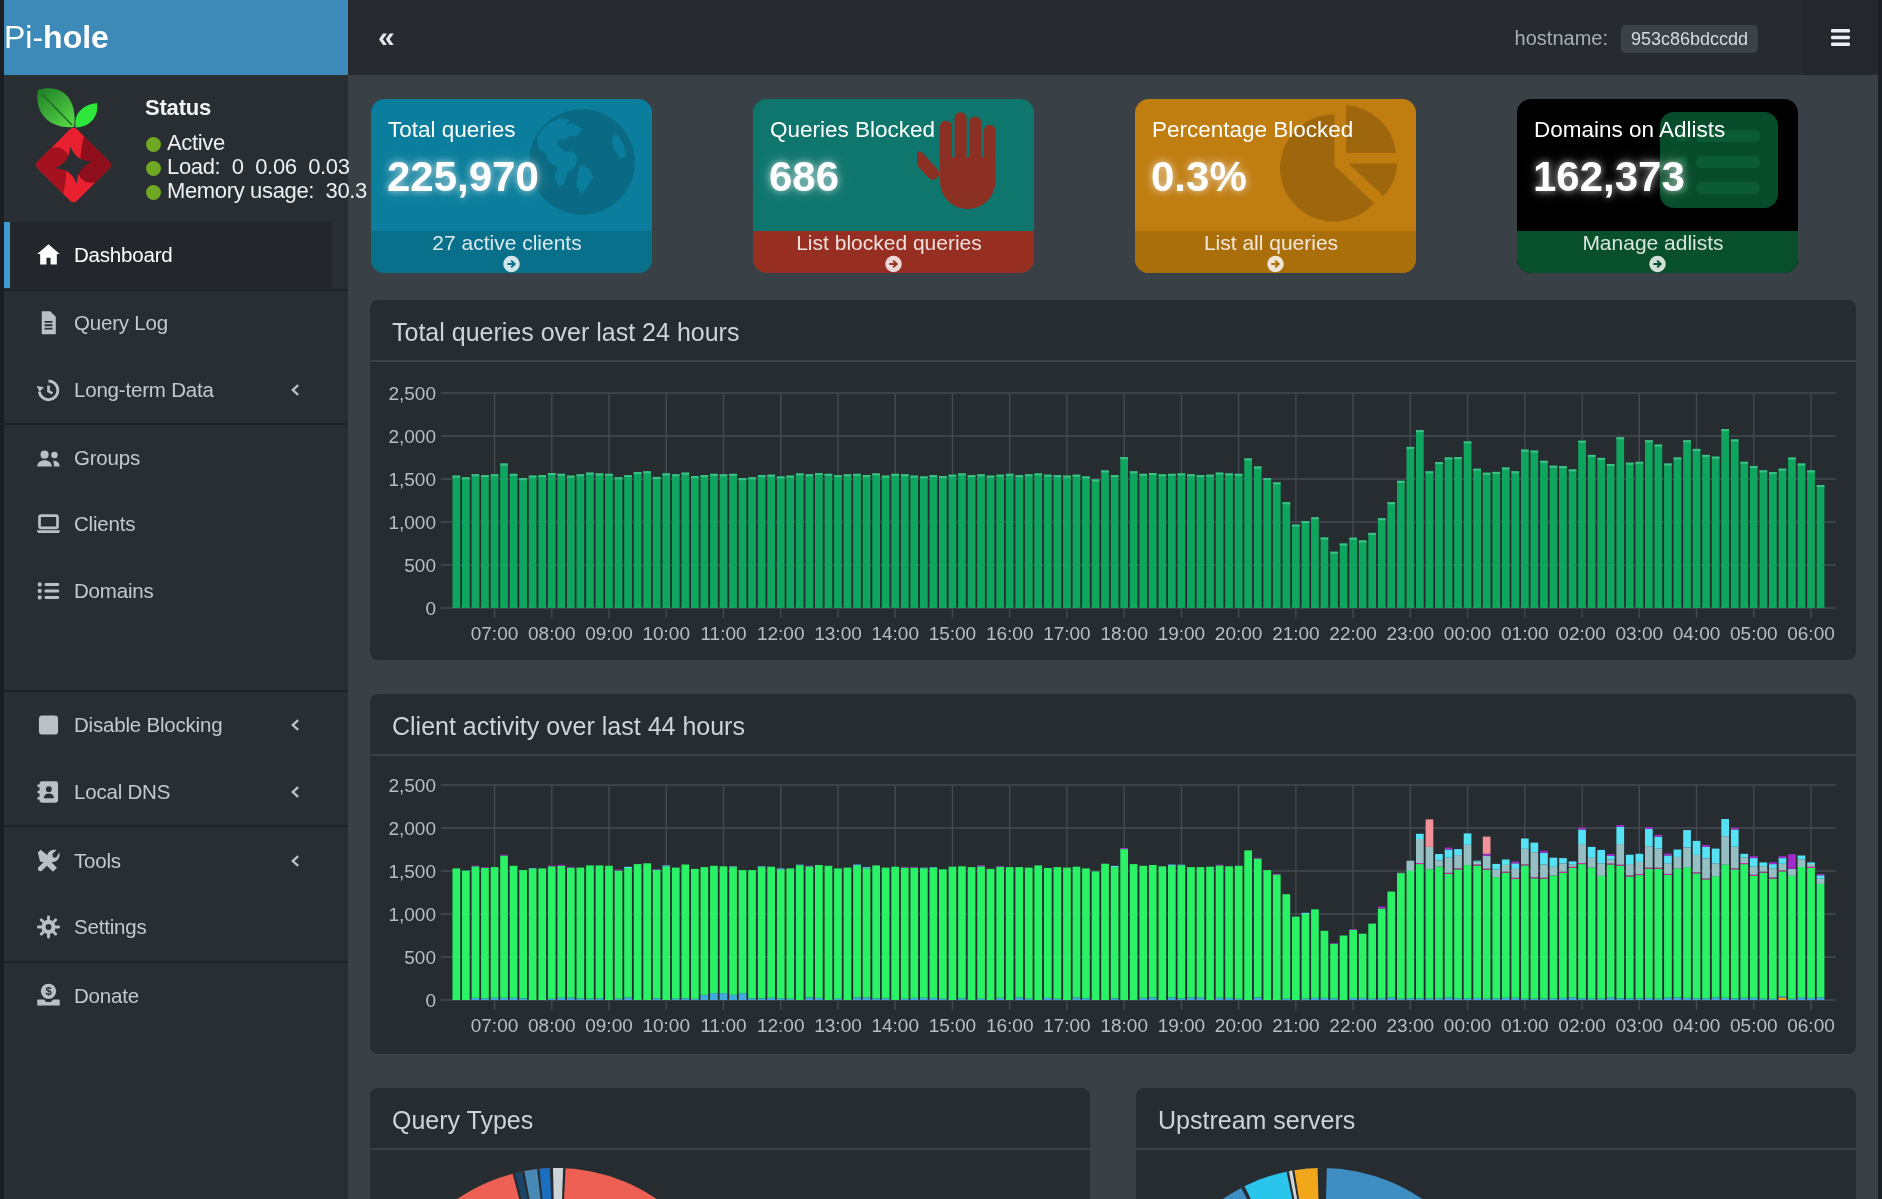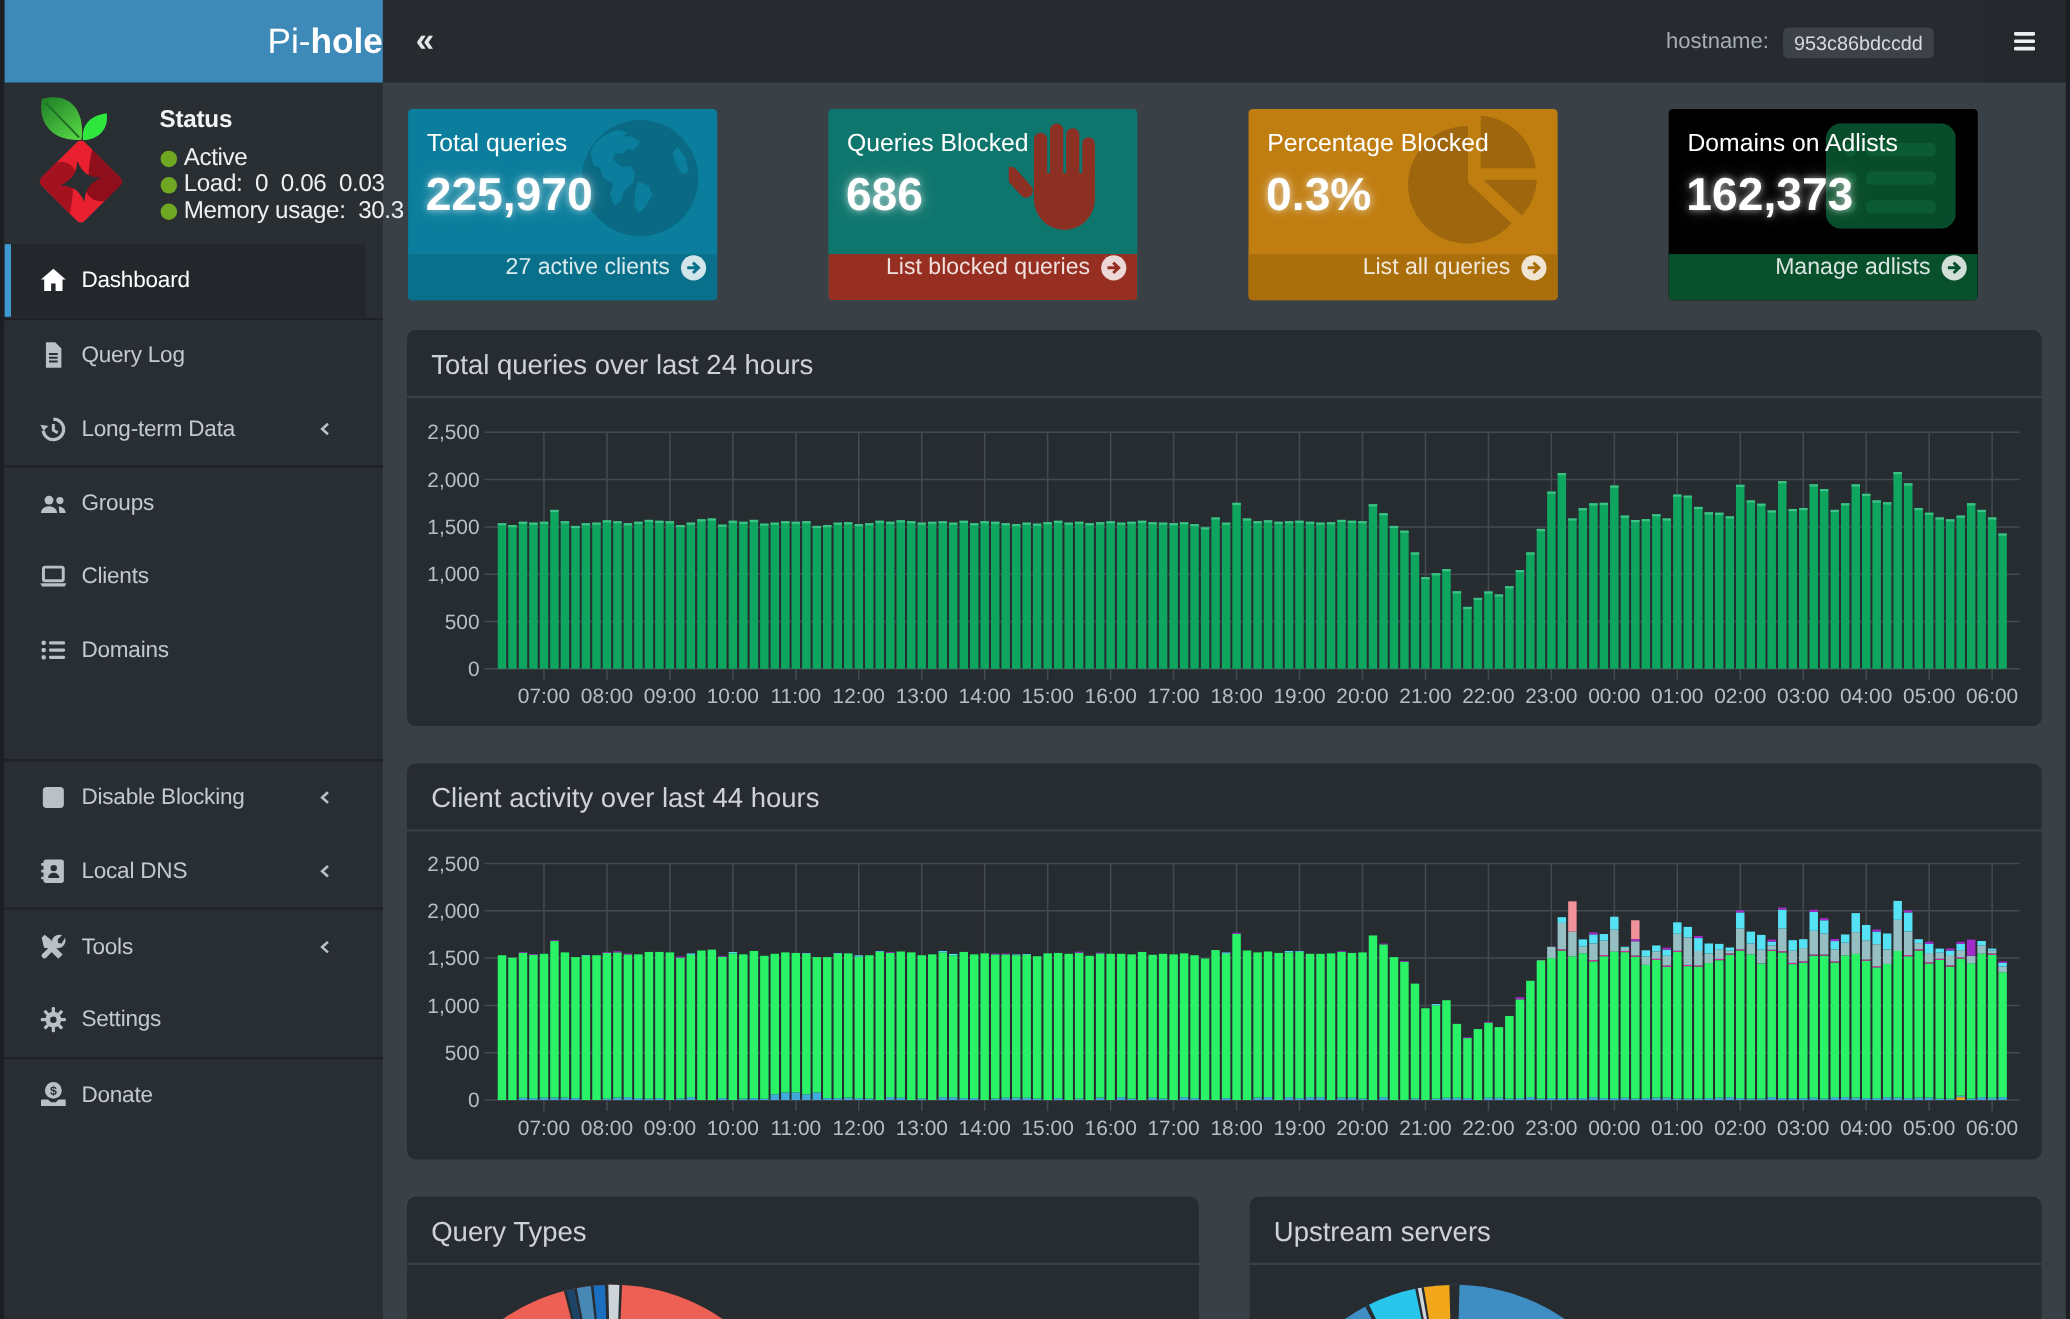--- a/index.html
+++ b/index.html
@@ -2,37 +2,37 @@
 <html><head><meta charset="utf-8">
 <style>
 * { margin:0; padding:0; box-sizing:border-box; }
 html,body { width:1882px; height:1199px; overflow:hidden; background:#394046;
   font-family:"Liberation Sans", sans-serif; }
 .abs { position:absolute; }
 #sidebar { position:absolute; left:4px; top:0; width:344px; height:1199px; background:#292e33; }
 #lstrip { position:absolute; left:0; top:0; width:4px; height:1199px; background:#1b1e22; z-index:50; }
 #rstrip { position:absolute; left:1878px; top:0; width:4px; height:1199px; background:#1b1e22; z-index:50; }
 #logo { position:absolute; left:4px; top:0; width:344px; height:75px; background:#3d89b7;
-  color:#fff; font-size:32px; text-align:right; line-height:75px; }
+  color:#fff; font-size:32px; text-align:left; line-height:75px; }
 #navbar { position:absolute; left:348px; top:0; width:1530px; height:75px; background:#272b2f; }
 #burger { position:absolute; left:1803px; top:0; width:75px; height:75px; background:#24282c; }
 .mi { position:absolute; left:0; width:328px; height:66px; color:#c3c9ce; font-size:20.5px; letter-spacing:-0.2px; }
 .mi span { position:absolute; left:70px; top:50%; transform:translateY(-50%); }
 .mi.active { background:#23272c; color:#fff; border-left:6px solid #3f9ad1; }
 .mi.active span { left:64px; }
 .mi.active .mic { left:25px; }
 .mic { position:absolute; left:31px; top:50%; transform:translateY(-50%); width:27px; height:27px; }
 .chev { position:absolute; right:28px; top:50%; transform:translateY(-50%); width:17px; height:17px; }
 .mdiv { position:absolute; left:0; width:344px; height:2px; background:#1e2125; }
-.card { position:absolute; top:99px; width:281px; height:174px; border-radius:4px; overflow:hidden; color:#fff; }
+.card { position:absolute; top:99px; width:281px; height:174px; border-radius:14px; overflow:hidden; color:#fff; }
 .ctitle { position:absolute; left:17px; top:18px; font-size:22.5px; }
 .cnum { position:absolute; left:16px; top:54px; font-size:42px; font-weight:bold;
   text-shadow:0 0 7px rgba(255,255,255,0.62), 0 0 15px rgba(255,255,255,0.28); }
-.cfoot { position:absolute; left:0; bottom:0; width:100%; height:42px; display:flex; 
-  justify-content:flex-end; padding-right:9px; font-size:21px; color:rgba(255,255,255,0.85); }
+.cfoot { position:absolute; left:0; bottom:0; width:100%; height:42px; display:flex; align-items:center;
+  justify-content:flex-end; padding-right:9px; font-size:21px; color:rgba(255,255,255,0.85);flex-direction:column; }
 .box { position:absolute; background:#272c31; border-radius:8px; }
 .boxtitle { position:absolute; left:22px; top:18px; font-size:25px; color:#ced3d8; }
 .boxsep { position:absolute; left:0; top:60px; width:100%; height:1.5px; background:#3b4046; }
 #statusT { position:absolute; left:145px; top:95px; font-size:22px; font-weight:bold; color:#f2f4f5; letter-spacing:-0.2px; }
 .srow { position:absolute; left:146px; font-size:22px; letter-spacing:-0.35px; color:#edf0f2; }
 .srow .dot { display:inline-block; width:15px; height:15px; border-radius:50%; background:#6fa723;
   margin-right:6px; vertical-align:-2px; }
 #hostlab { position:absolute; top:27px; right:274px; font-size:20px; color:#a7aeb5; }
 #hostpill { position:absolute; top:25px; left:1621px; width:137px; height:28px; background:#3d4249;
   border-radius:5px; color:#d6dadd; font-size:18px; text-align:center; line-height:28px; }

